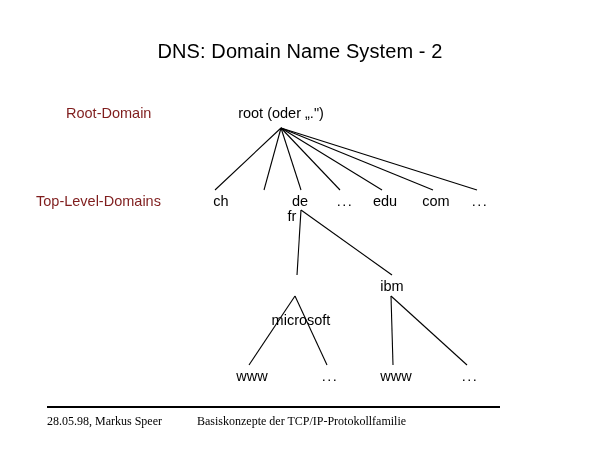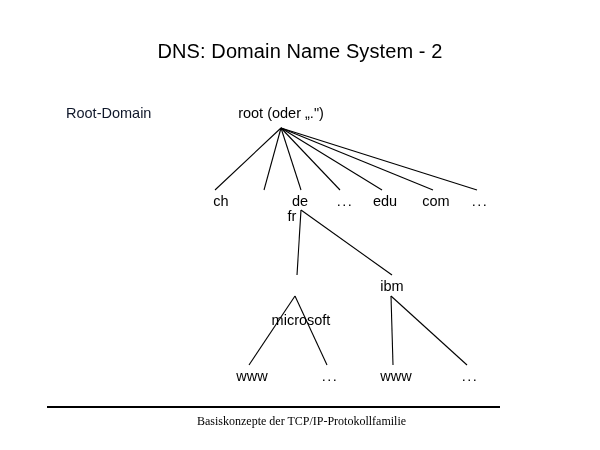--- a/index.html
+++ b/index.html
@@ -26,21 +26,21 @@
     font-size: 20px;
     font-weight: normal;
     letter-spacing: 0.1px;
     color: #000000;
     white-space: nowrap;
   }
   .row-label {
     position: absolute;
     font-size: 14.5px;
     white-space: nowrap;
-    color: #0f172a;
+    color: #7f1d1d;
   }
   #label-root       { left: 66px;  top: 105px; }
   #label-tld        { left: 36px;  top: 193px; }
   #label-sld        { left: 43px;  top: 278px; }
 
   .node {
     position: absolute;
     font-size: 14.5px;
     white-space: nowrap;
     color: #000000;
@@ -97,20 +97,21 @@
   #footer-page   { left: 538px; top: 414px; text-align: center; }
 </style>
 </head>
 <body>
 
 <div id="slide">
 
   <div id="slide-title">DNS: Domain Name System - 2</div>
 
   <div class="row-label" id="label-root">Root-Domain</div>
+  <div class="row-label" id="label-tld">Top-Level-Domains</div>
 
   <svg id="tree-edges" viewBox="0 0 600 450">
     <g stroke="#000000" stroke-width="1.1" fill="none" shape-rendering="geometricPrecision">
 
       <line x1="281" y1="128" x2="215" y2="190"></line>
       <line x1="281" y1="128" x2="264" y2="190"></line>
       <line x1="281" y1="128" x2="301" y2="190"></line>
       <line x1="281" y1="128" x2="340" y2="190"></line>
       <line x1="281" y1="128" x2="382" y2="190"></line>
       <line x1="281" y1="128" x2="433" y2="190"></line>
@@ -139,16 +140,17 @@
 
   <div class="node" id="node-microsoft">microsoft</div>
   <div class="node" id="node-ibm">ibm</div>
 
   <div class="node" id="node-www-ms">www</div>
   <div class="node dots" id="node-dots-ms">...</div>
   <div class="node" id="node-www-ibm">www</div>
   <div class="node dots" id="node-dots-ibm">...</div>
 
   <div id="footer-rule"></div>
+  <div class="footer-text" id="footer-date">28.05.98, Markus Speer</div>
   <div class="footer-text" id="footer-center">Basiskonzepte der TCP/IP-Protokollfamilie</div>
   <div class="footer-text" id="footer-page">25</div>
 
 </div>
 
 </body></html>

